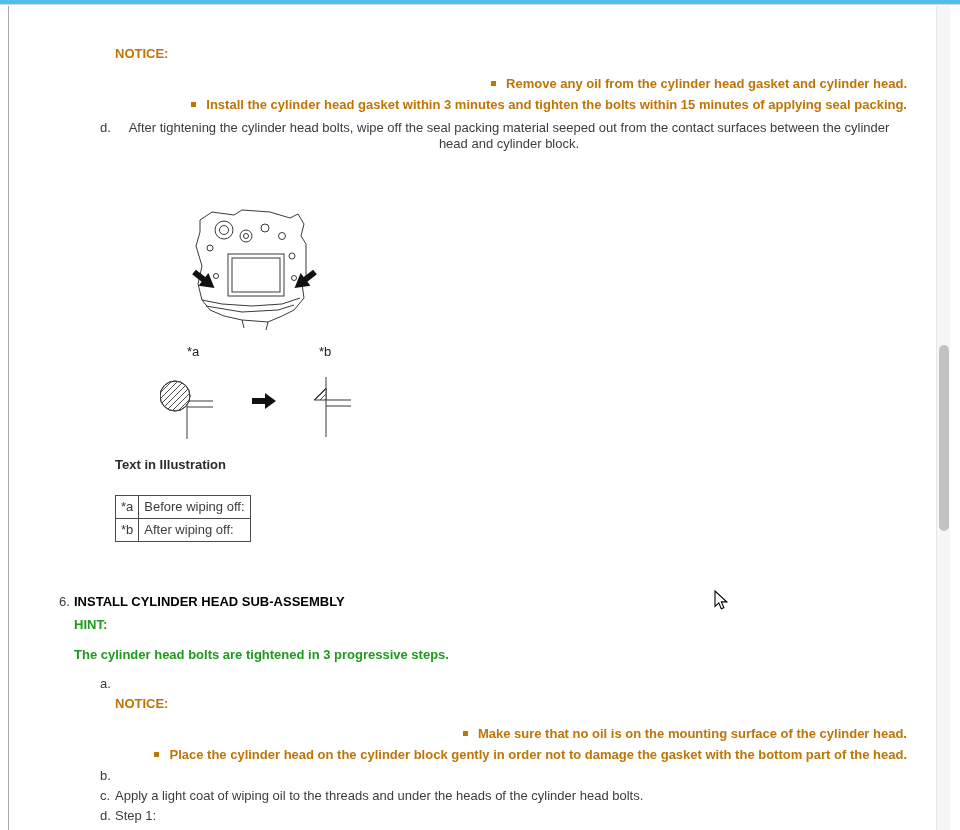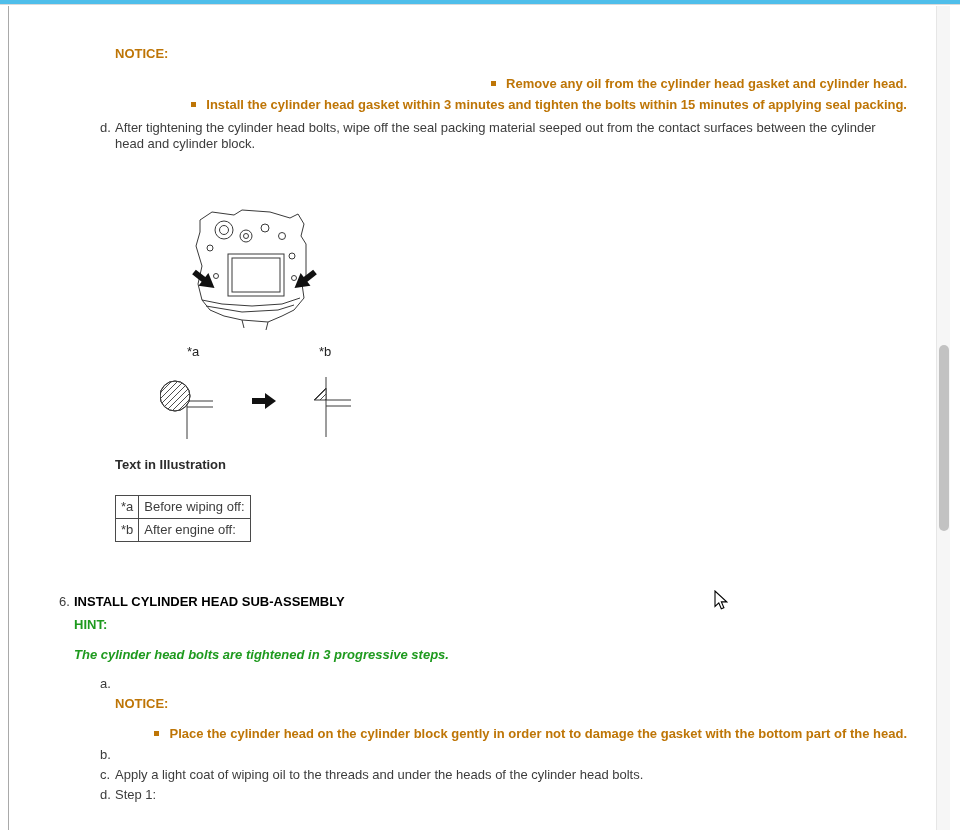--- a/index.html
+++ b/index.html
@@ -16,21 +16,21 @@
 
   .content { position:absolute; top:6px; left:6px; width:920px; padding:14px 0 0 53px; font-size:13px; line-height:16px;margin-top:26px; }
 
   .notice-label { margin-left:56px; font-weight:bold; color:var(--notice,#BE7506); }
   .notice-list { margin-left:78px; margin-top:14px; }
   .notice-item { font-weight:bold; color:var(--notice,#BE7506); margin-bottom:5px; max-width:770px;text-align:right; }
   .bullet { display:inline-block; width:5px; height:5px; background:var(--notice,#BE7506); margin-right:10px; vertical-align:2px; }
 
   .substep { margin-left:41px; margin-top:4px; display:flex; }
   .substep .marker { width:15px; flex:0 0 15px; }
-  .substep .stext { max-width:788px; }
+  .substep .stext { max-width:788px;text-align:center; }
 
   .substep-d-top { margin-top:7px; }
 
   .illustration-wrap { position:relative; margin-left:56px; margin-top:54px; width:420px; height:240px; }
   .engine-svg { position:absolute; left:67px; top:0; width:145px; height:128px; }
   .ill-label { position:absolute; font-size:13px; color:#222; }
   .label-a { left:72px; top:138px; }
   .label-b { left:204px; top:138px; }
   .before-svg { position:absolute; left:45px; top:165px; width:55px; height:70px; }
   .trans-arrow { position:absolute; left:137px; top:187px; width:24px; height:16px; }
@@ -41,21 +41,21 @@
   .ill-table { margin-left:56px; margin-top:22px; border-collapse:collapse; }
   .ill-table td { border:1px solid #4a4a4a; padding:3px 5px; font-size:13px; color:#3c3c3c; background:#fff; }
   .ill-table td.k { width:20px; }
   .ill-table td.v { min-width:112px; }
 
   .step-heading { margin-top:52px; display:flex; }
   .step-heading .num { width:15px; flex:0 0 15px; }
   .step-heading .title { font-weight:bold; color:#000000; }
 
   .hint-label { margin-left:15px; margin-top:7px; font-weight:bold; color:var(--hint,#1E9A1E); }
-  .hint-text { margin-left:15px; margin-top:14px; font-weight:bold; color:var(--hint,#1E9A1E);font-style:italic; }
+  .hint-text { margin-left:15px; margin-top:14px; font-weight:bold; color:var(--hint,#1E9A1E); }
 
   .sub-a { margin-top:13px; }
   .notice2-label { margin-top:4px; }
 
   .scrollbar { position:absolute; top:6px; right:10px; width:14px; height:824px; background:#f6f6f6; border-left:1px solid #e6e6e6; }
   .scroll-thumb { position:absolute; left:2px; top:339px; width:10px; height:186px; background:var(--scroll_thumb,#C2C2C2); border-radius:5px; }
 
   .cursor { position:absolute; left:714px; top:590px; width:14px; height:20px; }
 
   svg .ln { fill:none; stroke:#3a3a3a; stroke-width:1; }
@@ -167,39 +167,40 @@
 
   <div class="ill-title">Text in Illustration</div>
   <table class="ill-table">
     <tbody>
       <tr>
         <td class="k">*a</td>
         <td class="v">Before wiping off:</td>
       </tr>
       <tr>
         <td class="k">*b</td>
-        <td class="v">After engine off:</td>
+        <td class="v">After wiping off:</td>
       </tr>
     </tbody>
   </table>
 
   <div class="step-heading">
     <span class="num">6.</span>
     <span class="title">INSTALL CYLINDER HEAD SUB-ASSEMBLY</span>
   </div>
   <div class="hint-label">HINT:</div>
   <div class="hint-text">The cylinder head bolts are tightened in 3 progressive steps.</div>
 
   <div class="substep sub-a">
     <span class="marker">a.</span>
   </div>
 
   <div>
     <div class="notice-label notice2-label">NOTICE:</div>
     <div class="notice-list">
+      <div class="notice-item"><span class="bullet"></span><span>Make sure that no oil is on the mounting surface of the cylinder head.</span></div>
       <div class="notice-item"><span class="bullet"></span><span>Place the cylinder head on the cylinder block gently in order not to damage the gasket with the bottom part of the head.</span></div>
     </div>
   </div>
 
   <div class="substep">
     <span class="marker">b.</span>
   </div>
   <div class="substep">
     <span class="marker">c.</span>
     <span class="stext">Apply a light coat of wiping oil to the threads and under the heads of the cylinder head bolts.</span>

